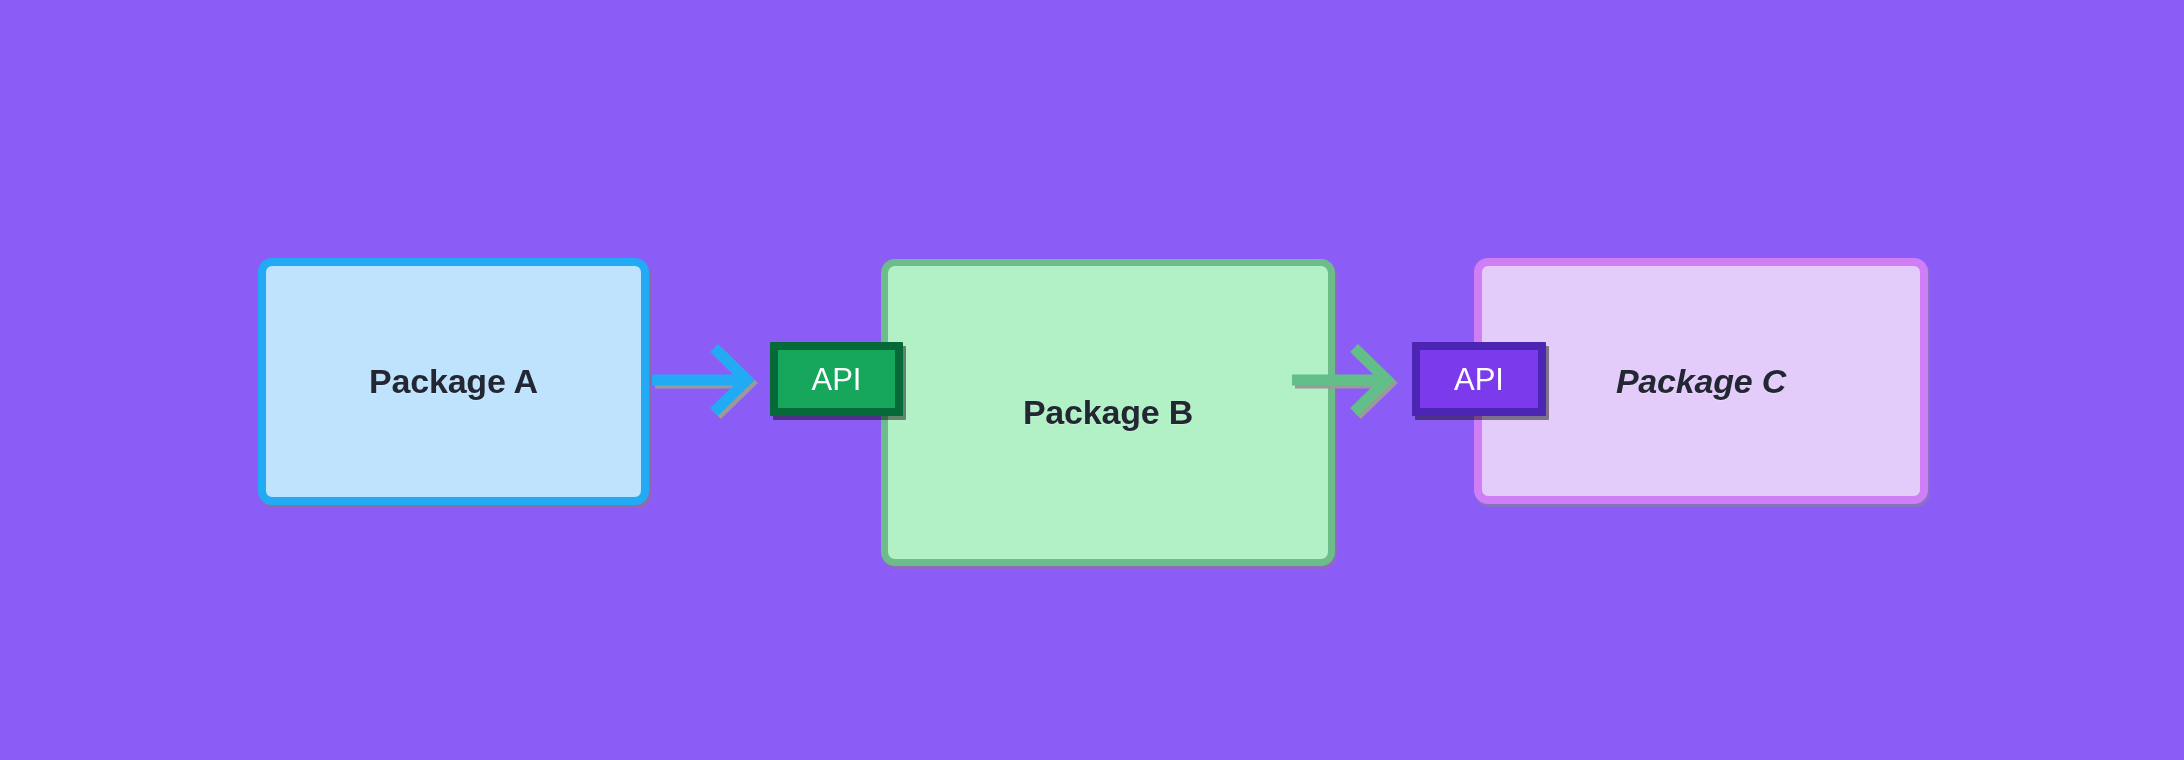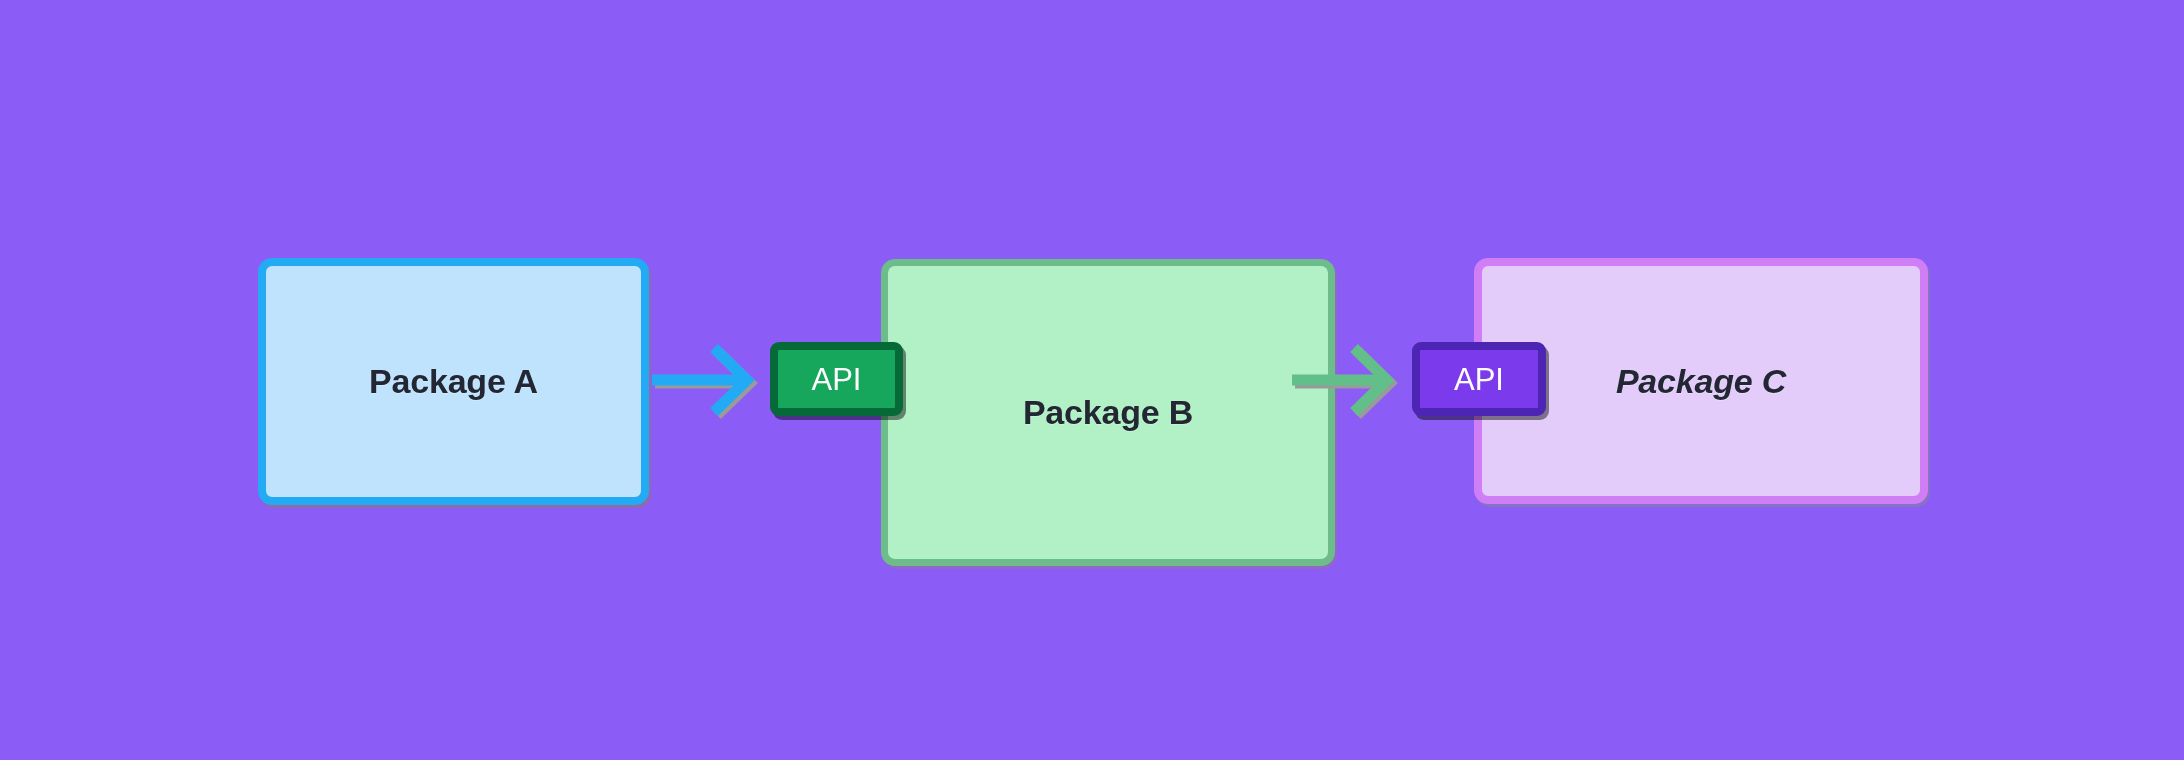--- a/index.html
+++ b/index.html
@@ -66,21 +66,21 @@
     font-style: italic;
   }
 
   
   .api-badge {
     position: absolute;
     box-sizing: border-box;
     display: flex;
     align-items: center;
     justify-content: center;
-    border-radius: 9px;
+    border-radius: 1px;
     border-style: solid;
     border-width: 8px;
     z-index: 5;
   }
   .api-label {
     font-size: 31px;
     font-weight: normal;
     color: #ffffff;
     white-space: nowrap;
     line-height: 1;

